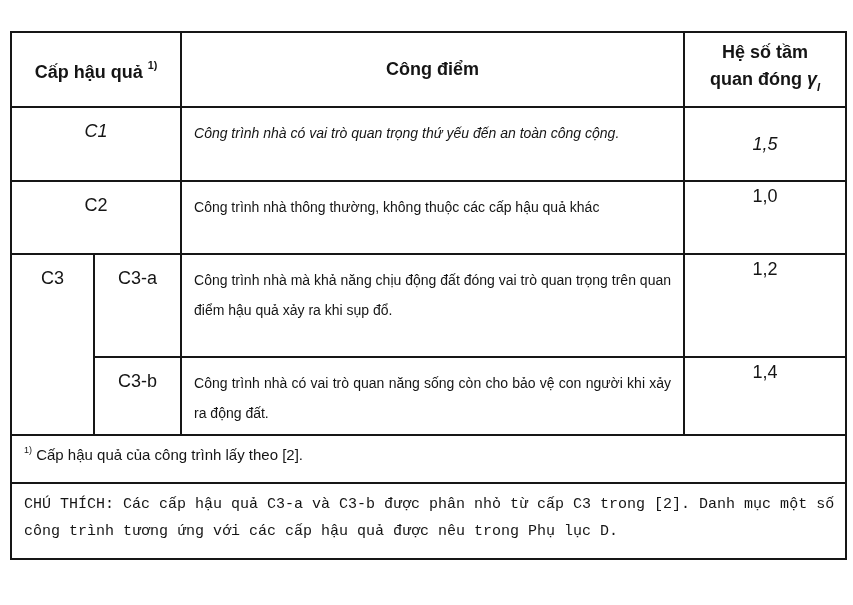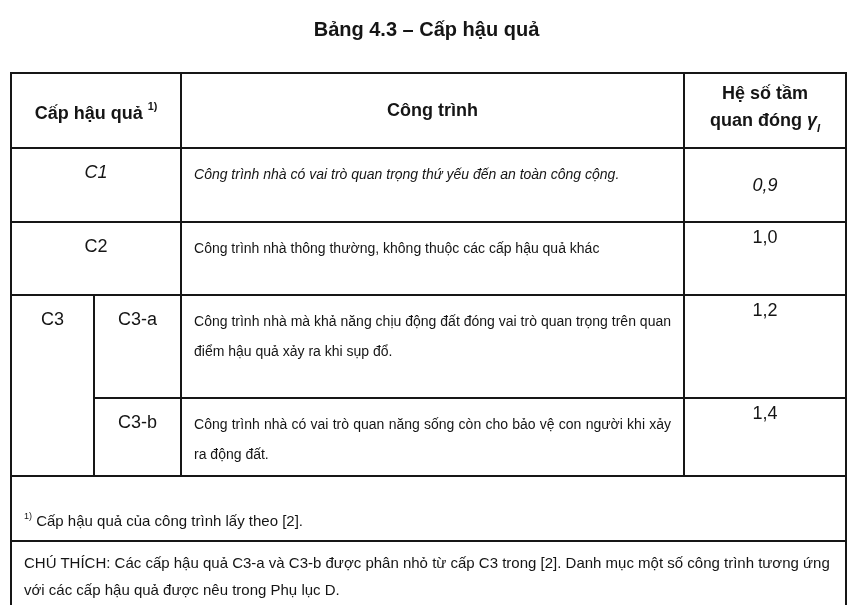--- a/index.html
+++ b/index.html
@@ -39,21 +39,21 @@
     padding: 0;
     overflow: hidden;
   }
   
   tr.h-header  { height: 75px; }
   tr.h-c1      { height: 74px; font-style: italic; }
   tr.h-c2      { height: 73px; }
   tr.h-c3a     { height: 103px; margin-left: 36px; }
   tr.h-c3b     { height: 74px; margin-left: 20px; }
   tr.h-foot    { height: 48px; }
-  tr.h-note    { height: 76px; }
+  tr.h-note    { height: 76px; font-family: Liberation Mono, monospace; }
 
   td.th {
     text-align: center;
     vertical-align: middle;
     font-weight: 700;
     font-size: 18px;
     line-height: 27px;
   }
   td.cell-class {
     text-align: center;
@@ -76,21 +76,21 @@
   }
   td.cell-factor.mid {
     vertical-align: middle;
     padding-top: 0;
   }
   td.cell-footnote {
     vertical-align: top;
     text-align: left;
     font-size: 15px;
     line-height: 26px;
-    padding: 27px 12px 6px 12px;
+    padding: 2px 12px 6px 12px;
   }
   td.cell-note {
     vertical-align: top;
     text-align: left;
     font-size: 15px;
     line-height: 27px;
     padding: 7px 8px 6px 12px;
   }
   sup.fn {
     font-size: 60%;
@@ -110,56 +110,55 @@
     vertical-align: sub;
     position: relative;
     top: 0.15em;
   }
 </style>
 </head>
 <body>
 
 <div class="page">
 
-  <div class="caption">Bảng 4.3 – Cấp hậu quả</div>
 
   <table class="main">
     <colgroup>
       <col style="width:83px">
       <col style="width:87px">
       <col style="width:503px">
       <col style="width:162px">
     </colgroup>
 
     <tbody>
         <tr class="h-header">
       <td colspan="2" class="th">
         <span>Cấp hậu quả</span>&nbsp;<sup class="fn">1)</sup>
       </td>
       <td class="th">
-        <span>Công trình</span>
+        <span>Công điểm</span>
       </td>
       <td class="th">
         <div>Hệ số tầm</div>
         <div>
           <span>quan đóng</span>
           <span class="gamma">γ</span><sub class="sym">I</sub>
         </div>
       </td>
     </tr>
 
     <tr class="h-c1">
       <td colspan="2" class="cell-class">
         <span>C1</span>
       </td>
       <td class="cell-desc">
         <span>Công trình nhà có vai trò quan trọng thứ yếu đến an toàn công cộng.</span>
       </td>
       <td class="cell-factor mid">
-        <span>0,9</span>
+        <span>1,5</span>
       </td>
     </tr>
 
     <tr class="h-c2">
       <td colspan="2" class="cell-class">
         <span>C2</span>
       </td>
       <td class="cell-desc">
         <span>Công trình nhà thông thường, không thuộc các cấp hậu quả khác</span>
       </td>

